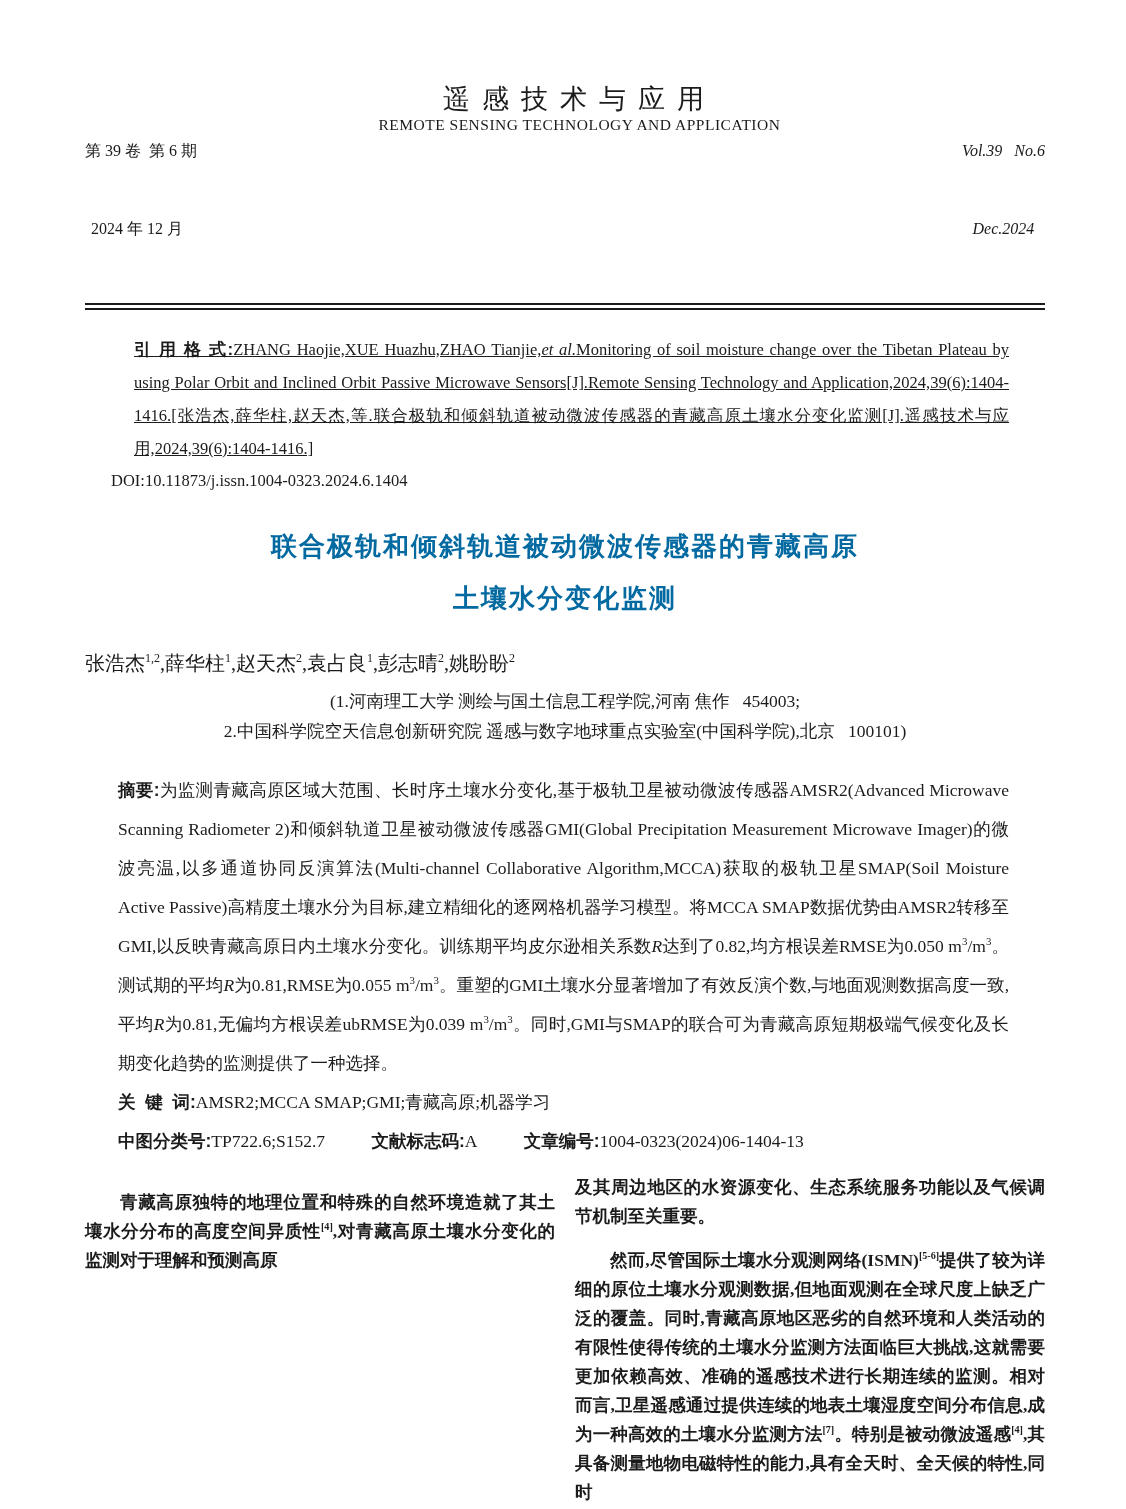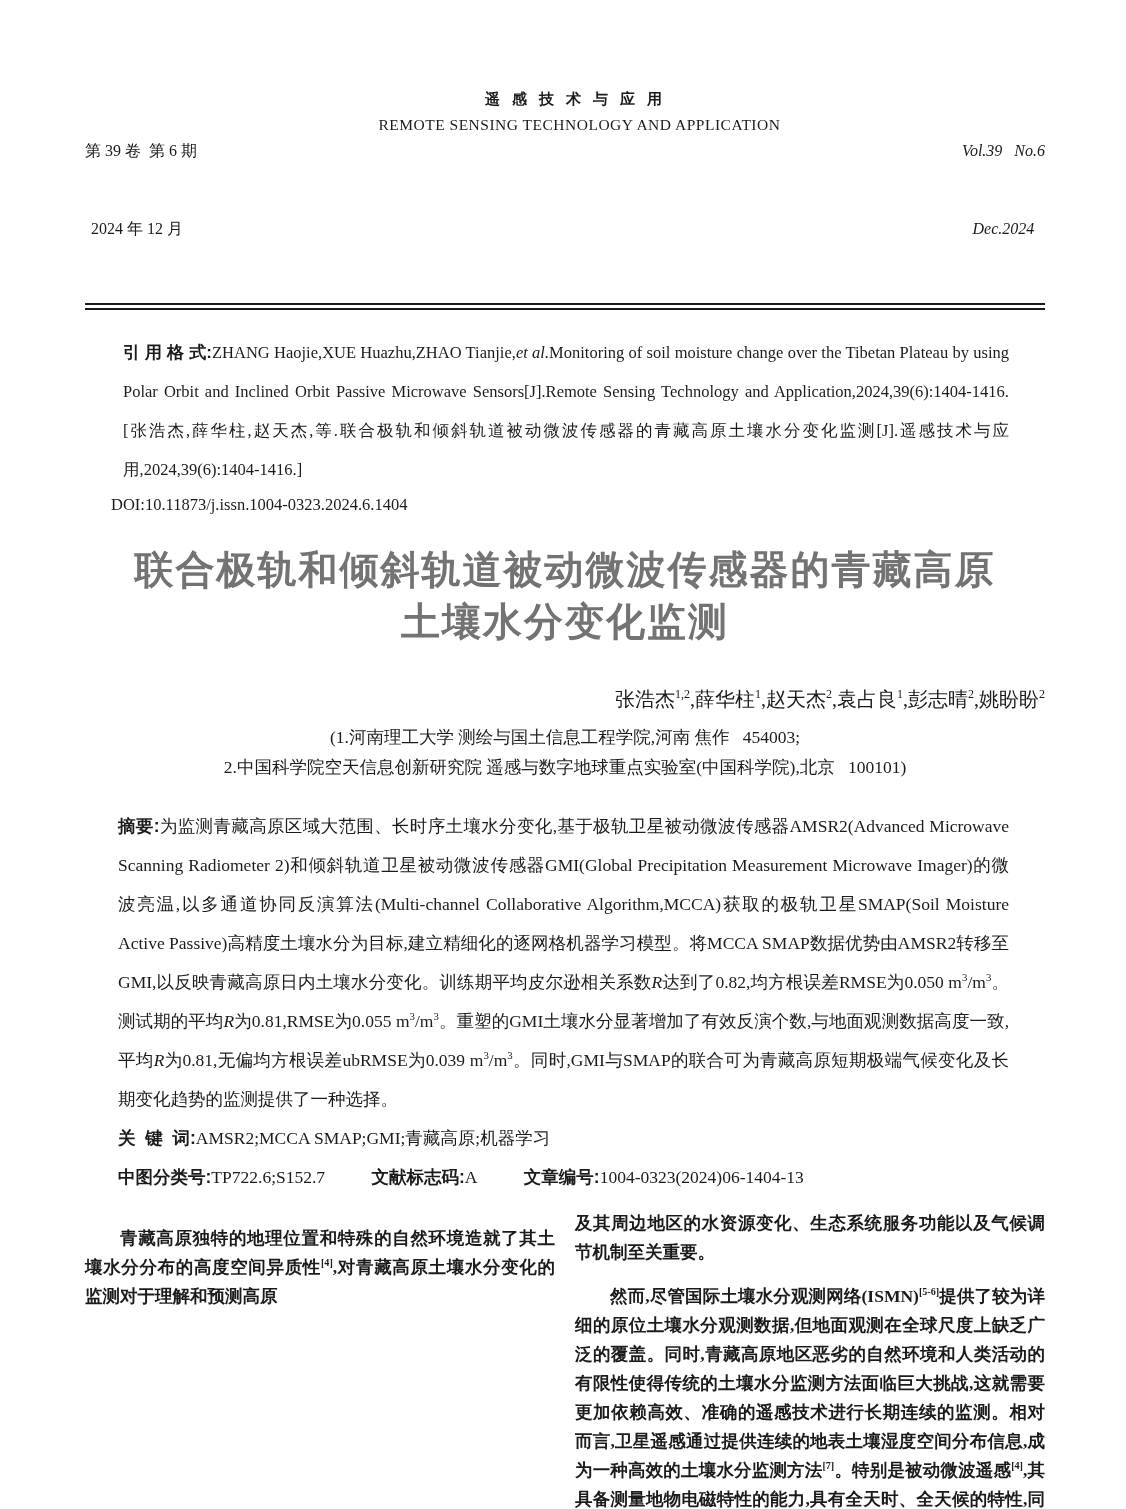--- a/index.html
+++ b/index.html
@@ -21,53 +21,54 @@
     white-space: pre-wrap;
     text-align: right;
   }
   sup { font-size: 0.62em; line-height: 0; vertical-align: super; }
 
   
   .masthead { display: flex; justify-content: space-between; align-items: flex-start; }
   .mh-left { font-size: 16px; line-height: 26px; white-space: pre-wrap; }
   .mh-left .l2 { padding-left: 6px; }
   .mh-center { text-align: center; flex: 1; }
-  .jt-cn { font-size: 15px; letter-spacing: 12px; font-weight: 700; line-height: 26px; }
+  .jt-cn { font-size: 27px; letter-spacing: 12px; font-weight: 400; line-height: 26px; }
   .jt-en { font-size: 15.5px; letter-spacing: 0.5px; line-height: 26px; }
   .mh-right { font-size: 16px; font-style: italic; text-align: center; line-height: 26px; white-space: pre-wrap; }
   .double-rule {
     margin-top: 9px;
     height: 3px;
     border-top: 2px solid #1b1b1b;
     border-bottom: 2px solid #1b1b1b;
   }
 
   
   .citation {
-    margin: 23px 36px 0 38px;
+    margin: 23px 36px 0 49px;
     font-size: 16.5px;
-    line-height: 39px;
+    line-height: 33px;
     text-align: justify;
+    text-decoration: underline;
   }
   .citation .hei { font-size: 17px; }
   .doi { margin: 0 36px 0 26px; font-size: 16.5px; line-height: 31px; }
 
   
   .title {
     margin: 24px 0 0 0;
     text-align: center;
     font-family: "Liberation Sans", "DejaVu Sans", sans-serif;
     font-weight: 700;
-    font-size: 39px;
-    color: #737373;
+    font-size: 26px;
+    color: #0369a1;
     letter-spacing: 2px;
     line-height: 52px;
   }
   .title .tl { display: block; }
-  .authors { margin-top: 37px; text-align: right; font-size: 20px; line-height: 28px; }
+  .authors { margin-top: 25px; text-align: left; font-size: 20px; line-height: 28px; }
   .authors sup { font-size: 0.6em; }
   .affil { text-align: center; font-size: 17.5px; line-height: 30px; white-space: pre-wrap; }
   .affil-first { margin-top: 9px; }
 
   
   .abstract {
     margin: 25px 36px 0 33px;
     font-size: 17.5px;
     line-height: 39px;
     text-align: justify;

